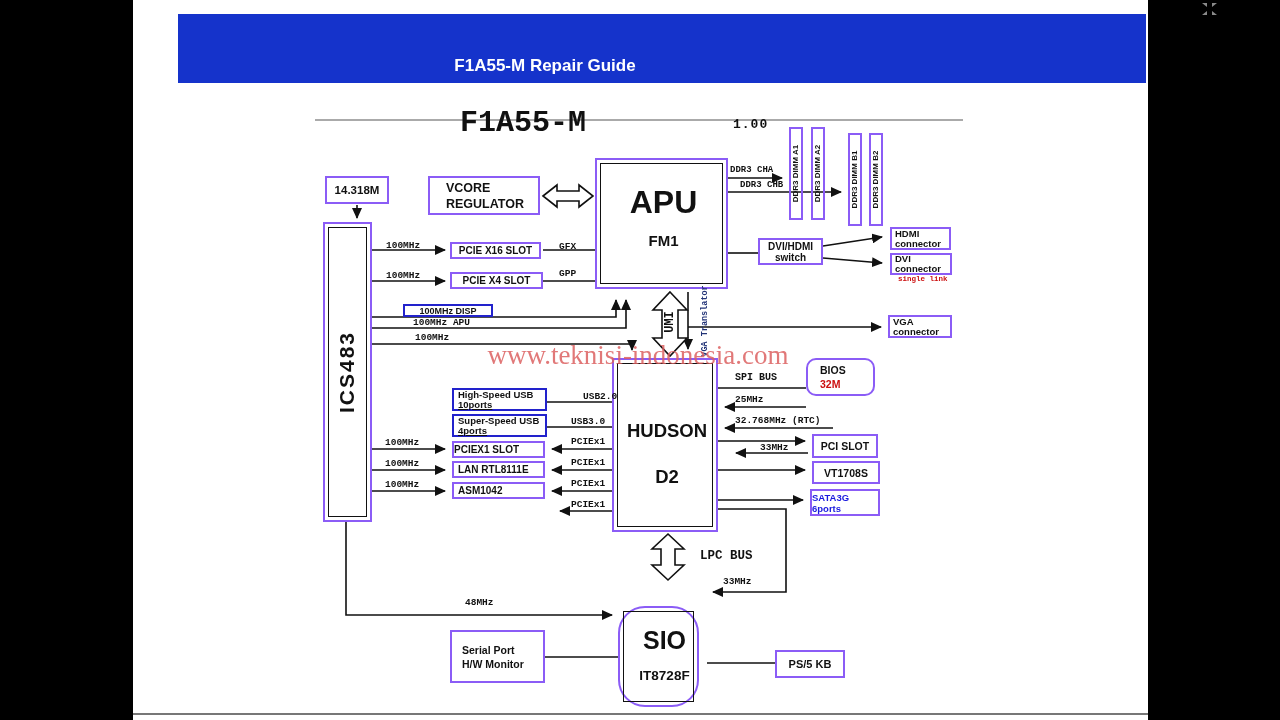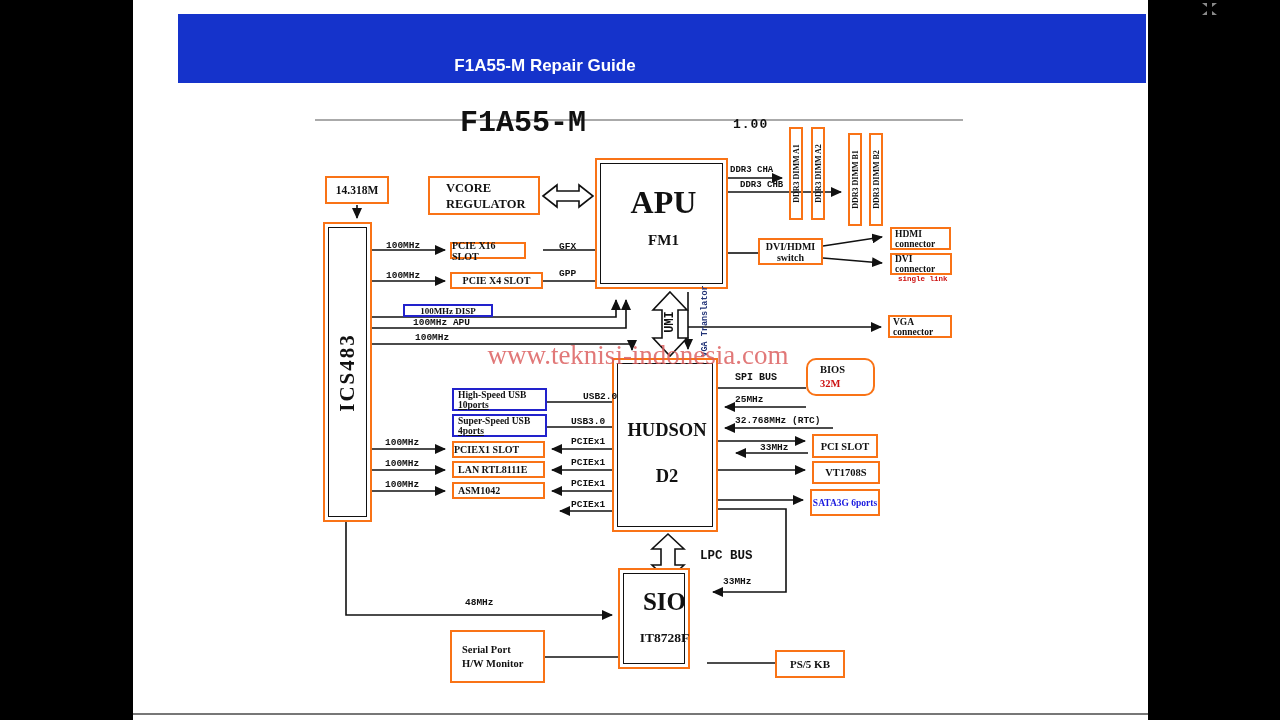--- a/index.html
+++ b/index.html
@@ -7,22 +7,22 @@
        font-family:"Liberation Sans",sans-serif;}
   .page{position:absolute;left:133px;top:0;width:1015px;height:720px;background:#fff;}
   .hdr{position:absolute;left:45px;top:14px;width:968px;height:69px;background:#1533cb;}
   .hdr-title{position:absolute;left:252px;top:42px;width:230px;text-align:center;
        color:#fff;font-weight:bold;font-size:17px;}
   .hdr-meta{position:absolute;left:742px;top:19px;width:140px;text-align:center;
        color:#fff;font-weight:bold;font-size:12.5px;line-height:21px;}
   svg.wires{position:absolute;left:0;top:0;z-index:1;}
   .lbl{position:absolute;z-index:3;font:bold 9.5px "Liberation Mono","DejaVu Sans Mono",monospace;
        color:#111;white-space:nowrap;}
-  .bx{position:absolute;z-index:2;box-sizing:border-box;border:2px solid #f97316;background:#fff;
-       color:#111;font-family:Liberation Serif, serif;font-weight:bold;}
+  .bx{position:absolute;z-index:2;box-sizing:border-box;border:2px solid #8b5cf6;background:#fff;
+       color:#111;font-family:Liberation Sans, sans-serif;font-weight:bold;}
   .bx .in{position:absolute;inset:3px;border:1px solid #111;pointer-events:none;}
   .cc{display:flex;align-items:center;justify-content:center;}
   .col{display:flex;flex-direction:column;justify-content:center;}
   .rot{transform:rotate(-90deg);white-space:nowrap;}
   .bluebox{border-color:#2222cc;background:transparent;}
   .dimm{background:transparent;}
   .abs{position:absolute;}
   .wm{position:absolute;z-index:4;font-family:"Liberation Serif","DejaVu Serif",serif;
       color:rgba(220,96,96,0.85);}
   .red{color:#cc1111;}
@@ -134,21 +134,21 @@
   <div class="bx cc dimm" style="left:678px;top:127px;width:14px;height:93px;">
     <span class="rot" style="font-size:8px;">DDR3 DIMM A2</span>
   </div>
   <div class="bx cc dimm" style="left:715px;top:133px;width:14px;height:93px;">
     <span class="rot" style="font-size:8px;">DDR3 DIMM B1</span>
   </div>
   <div class="bx cc dimm" style="left:736px;top:133px;width:14px;height:93px;">
     <span class="rot" style="font-size:8px;">DDR3 DIMM B2</span>
   </div>
 
-  <div class="bx cc" style="left:317px;top:242px;width:76px;height:17px;font-size:10px;">
+  <div class="bx cc" style="left:317px;top:242px;width:91px;height:17px;font-size:10px;">
     <span>PCIE X16 SLOT</span>
   </div>
   <div class="bx cc" style="left:317px;top:272px;width:93px;height:17px;font-size:10px;">
     <span>PCIE X4 SLOT</span>
   </div>
 
   <div class="bx col" style="left:625px;top:238px;width:65px;height:27px;font-size:10px;line-height:11px;text-align:center;">
     <span>DVI/HDMI</span>
     <span>switch</span>
   </div>
@@ -200,21 +200,21 @@
   <div class="bx col" style="left:319px;top:482px;width:93px;height:17px;font-size:10px;padding-left:4px;">
     <span>ASM1042</span>
   </div>
 
   <div class="bx" style="left:479px;top:358px;width:106px;height:174px;">
     <div class="in"></div>
     <div class="abs" style="left:0;top:60px;width:106px;text-align:center;font-size:18.5px;">HUDSON</div>
     <div class="abs" style="left:0;top:106px;width:106px;text-align:center;font-size:18.5px;">D2</div>
   </div>
 
-  <div class="bx" style="left:485px;top:568px;width:72px;height:101px;">
+  <div class="bx" style="left:485px;top:606px;width:81px;height:101px;border-radius:27px;">
     <div class="in"></div>
     <div class="abs" style="left:0;top:18px;width:89px;text-align:center;font-size:25px;">SIO</div>
     <div class="abs" style="left:0;top:60px;width:89px;text-align:center;font-size:13.5px;">IT8728F</div>
   </div>
 
   <div class="bx col" style="left:317px;top:630px;width:95px;height:53px;font-size:10.5px;line-height:14px;padding-left:10px;">
     <span>Serial Port</span>
     <span>H/W Monitor</span>
   </div>
 

